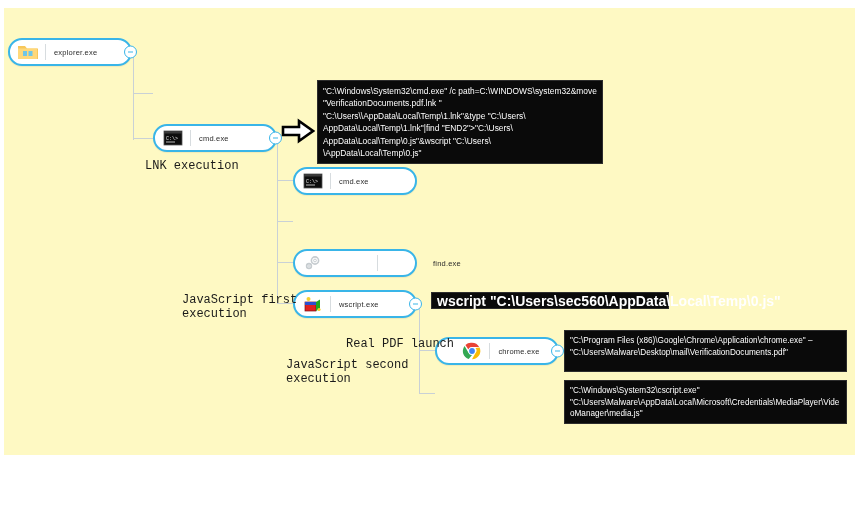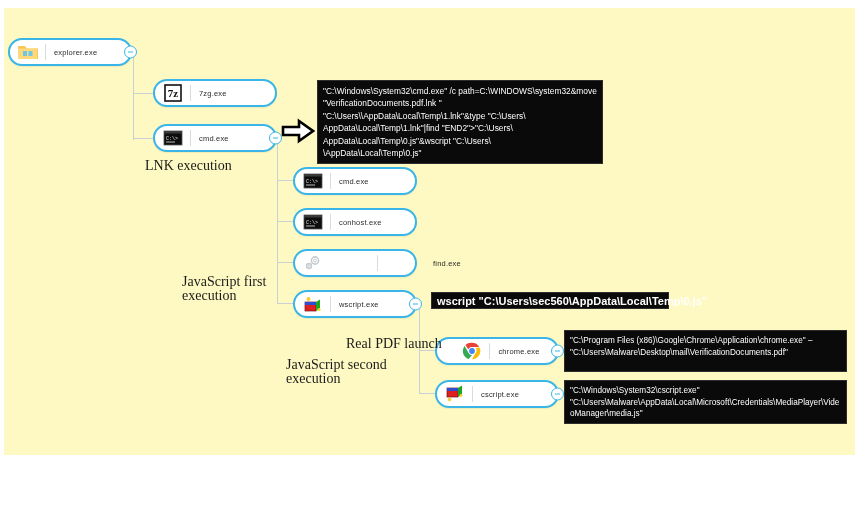--- a/index.html
+++ b/index.html
@@ -104,30 +104,30 @@
     padding: 4px 5px;
     z-index: 20;
     word-break: break-word;
     white-space: pre-wrap;
   }
   #cmd-main { font-size: 8.4px; line-height: 12.4px; }
   #cmd-wscript {
     padding: 3px 5px;
     font-weight: bold;
     white-space: nowrap;
-    font-size: 11px;
+    font-size: 14px;
   }
 
   
   .annot {
     position: absolute;
     color: #1a1a1a;
-    font-size: 14px;
+    font-size: 12px;
     line-height: 14px;
-    font-family: Liberation Serif, serif;
+    font-family: Liberation Mono, monospace;
     z-index: 15;
     white-space: pre-line;
   }
 
   
   #arrow {
     position: absolute;
     left: 281px;
     top: 118px;
     width: 34px;
@@ -164,30 +164,20 @@
         <path d="M1 6.5h19V17H1z" fill="#ffd87a"></path>
         <rect x="6" y="9" width="4" height="5" fill="#6ec6e8"></rect>
         <rect x="11.5" y="9" width="4" height="5" fill="#6ec6e8"></rect>
       </svg>
     </span>
     <span class="sep"></span>
     <span class="nlabel">explorer.exe</span>
     <span class="handle"></span>
   </div>
 
-  <div class="node" style="left:153px; top:79px; width:124px;">
-    <span class="ico">
-      <svg viewBox="0 0 22 20">
-        <rect x="3" y="2" width="16" height="16" fill="#ffffff" stroke="#111" stroke-width="1.6"></rect>
-        <text x="11" y="14" font-family="Liberation Serif, serif" font-size="11" font-weight="bold" fill="#111" text-anchor="middle">7z</text>
-      </svg>
-    </span>
-    <span class="sep"></span>
-    <span class="nlabel">7zg.exe</span>
-  </div>
 
   <div class="node" style="left:153px; top:124px; width:124px;">
     <span class="ico">
       <svg viewBox="0 0 22 20">
         <rect x="2" y="3" width="18" height="14" fill="#0d0d0d" stroke="#555" stroke-width="0.8"></rect>
         <rect x="2" y="3" width="18" height="2.5" fill="#3a3a3a"></rect>
         <text x="4" y="12" font-family="Liberation Mono, monospace" font-size="5" fill="#e8e8e8">C:\&gt;</text>
         <rect x="4" y="13.5" width="9" height="1" fill="#bbb"></rect>
       </svg>
     </span>
@@ -202,32 +192,20 @@
         <rect x="2" y="3" width="18" height="14" fill="#0d0d0d" stroke="#555" stroke-width="0.8"></rect>
         <rect x="2" y="3" width="18" height="2.5" fill="#3a3a3a"></rect>
         <text x="4" y="12" font-family="Liberation Mono, monospace" font-size="5" fill="#e8e8e8">C:\&gt;</text>
         <rect x="4" y="13.5" width="9" height="1" fill="#bbb"></rect>
       </svg>
     </span>
     <span class="sep"></span>
     <span class="nlabel">cmd.exe</span>
   </div>
 
-  <div class="node" style="left:293px; top:208px; width:124px;">
-    <span class="ico">
-      <svg viewBox="0 0 22 20">
-        <rect x="2" y="3" width="18" height="14" fill="#0d0d0d" stroke="#555" stroke-width="0.8"></rect>
-        <rect x="2" y="3" width="18" height="2.5" fill="#3a3a3a"></rect>
-        <text x="4" y="12" font-family="Liberation Mono, monospace" font-size="5" fill="#e8e8e8">C:\&gt;</text>
-        <rect x="4" y="13.5" width="9" height="1" fill="#bbb"></rect>
-      </svg>
-    </span>
-    <span class="sep"></span>
-    <span class="nlabel">conhost.exe</span>
-  </div>
 
   <div class="node" style="left:293px; top:249px; width:124px;gap:47px;">
     <span class="ico">
       <svg viewBox="0 0 22 20">
         <g fill="none" stroke="#c6ccd0" stroke-width="1.6">
           <circle cx="13" cy="7.5" r="3.6"></circle>
           <circle cx="7" cy="13" r="2.4"></circle>
         </g>
         <circle cx="13" cy="7.5" r="1.4" fill="#ffffff" stroke="#c6ccd0" stroke-width="1"></circle>
         <circle cx="7" cy="13" r="0.9" fill="#ffffff" stroke="#c6ccd0" stroke-width="0.8"></circle>
@@ -261,50 +239,36 @@
         <path d="M18.6 6.6A8.2 8.2 0 0 1 11 18.2l3.5-6.1A3.9 3.9 0 0 0 14.5 7z" fill="#fbbc05"></path>
         <circle cx="11" cy="10" r="3.7" fill="#ffffff"></circle>
         <circle cx="11" cy="10" r="2.9" fill="#4285f4"></circle>
       </svg>
     </span>
     <span class="sep"></span>
     <span class="nlabel">chrome.exe</span>
     <span class="handle"></span>
   </div>
 
-  <div class="node" style="left:435px; top:380px; width:124px;">
-    <span class="ico">
-      <svg viewBox="0 0 22 20">
-        <rect x="3" y="4" width="11" height="9" fill="#e02020" stroke="#7a0f0f" stroke-width="0.7"></rect>
-        <rect x="3" y="4" width="11" height="3" fill="#2b4fd0"></rect>
-        <path d="M14 4l4-2.5v9L14 13z" fill="#1fa81f"></path>
-        <circle cx="5.5" cy="15.5" r="1.8" fill="#f5d02c"></circle>
-        <circle cx="17" cy="11.5" r="1.4" fill="#f5d02c"></circle>
-      </svg>
-    </span>
-    <span class="sep"></span>
-    <span class="nlabel">cscript.exe</span>
-    <span class="handle"></span>
-  </div>
 
   <svg id="arrow" viewBox="0 0 34 26">
     <path d="M2 9h16V3l14 10-14 10v-6H2z" fill="#ffffff" stroke="#000000" stroke-width="2.6" stroke-linejoin="miter"></path>
   </svg>
 
   <div class="cmdbox" id="cmd-main" style="left:317px; top:80px; width:286px; height:84px;">"C:\Windows\System32\cmd.exe" /c path=C:\WINDOWS\system32&amp;move "VerificationDocuments.pdf.lnk " "C:\Users\\AppData\Local\Temp\1.lnk"&amp;type "C:\Users\          AppData\Local\Temp\1.lnk"|find "END2"&gt;"C:\Users\          AppData\Local\Temp\0.js"&amp;wscript "C:\Users\          \AppData\Local\Temp\0.js"</div>
 
   <div class="cmdbox" id="cmd-wscript" style="left:431px; top:292px; width:238px; height:17px;">wscript "C:\Users\sec560\AppData\Local\Temp\0.js"</div>
 
   <div class="cmdbox" id="cmd-chrome" style="left:564px; top:330px; width:283px; height:42px;">"C:\Program Files (x86)\Google\Chrome\Application\chrome.exe" – "C:\Users\Malware\Desktop\mail\VerificationDocuments.pdf"</div>
 
   <div class="cmdbox" id="cmd-cscript" style="left:564px; top:380px; width:283px; height:44px;">"C:\Windows\System32\cscript.exe" "C:\Users\Malware\AppData\Local\Microsoft\Credentials\MediaPlayer\VideoManager\media.js"</div>
 
   <div class="annot" style="left:145px; top:159px;">LNK execution</div>
 
-  <div class="annot" style="left:182px; top:275px;">JavaScript first
+  <div class="annot" style="left:182px; top:293px;">JavaScript first
 execution</div>
 
   <div class="annot" style="left:305px; top:337px;padding-left:41px;">Real PDF launch</div>
 
   <div class="annot" style="left:286px; top:358px;">JavaScript second
 execution</div>
 
   <div class="page-margin" id="m-top"></div>
   <div class="page-margin" id="m-bottom"></div>
   <div class="page-margin" id="m-left"></div>

